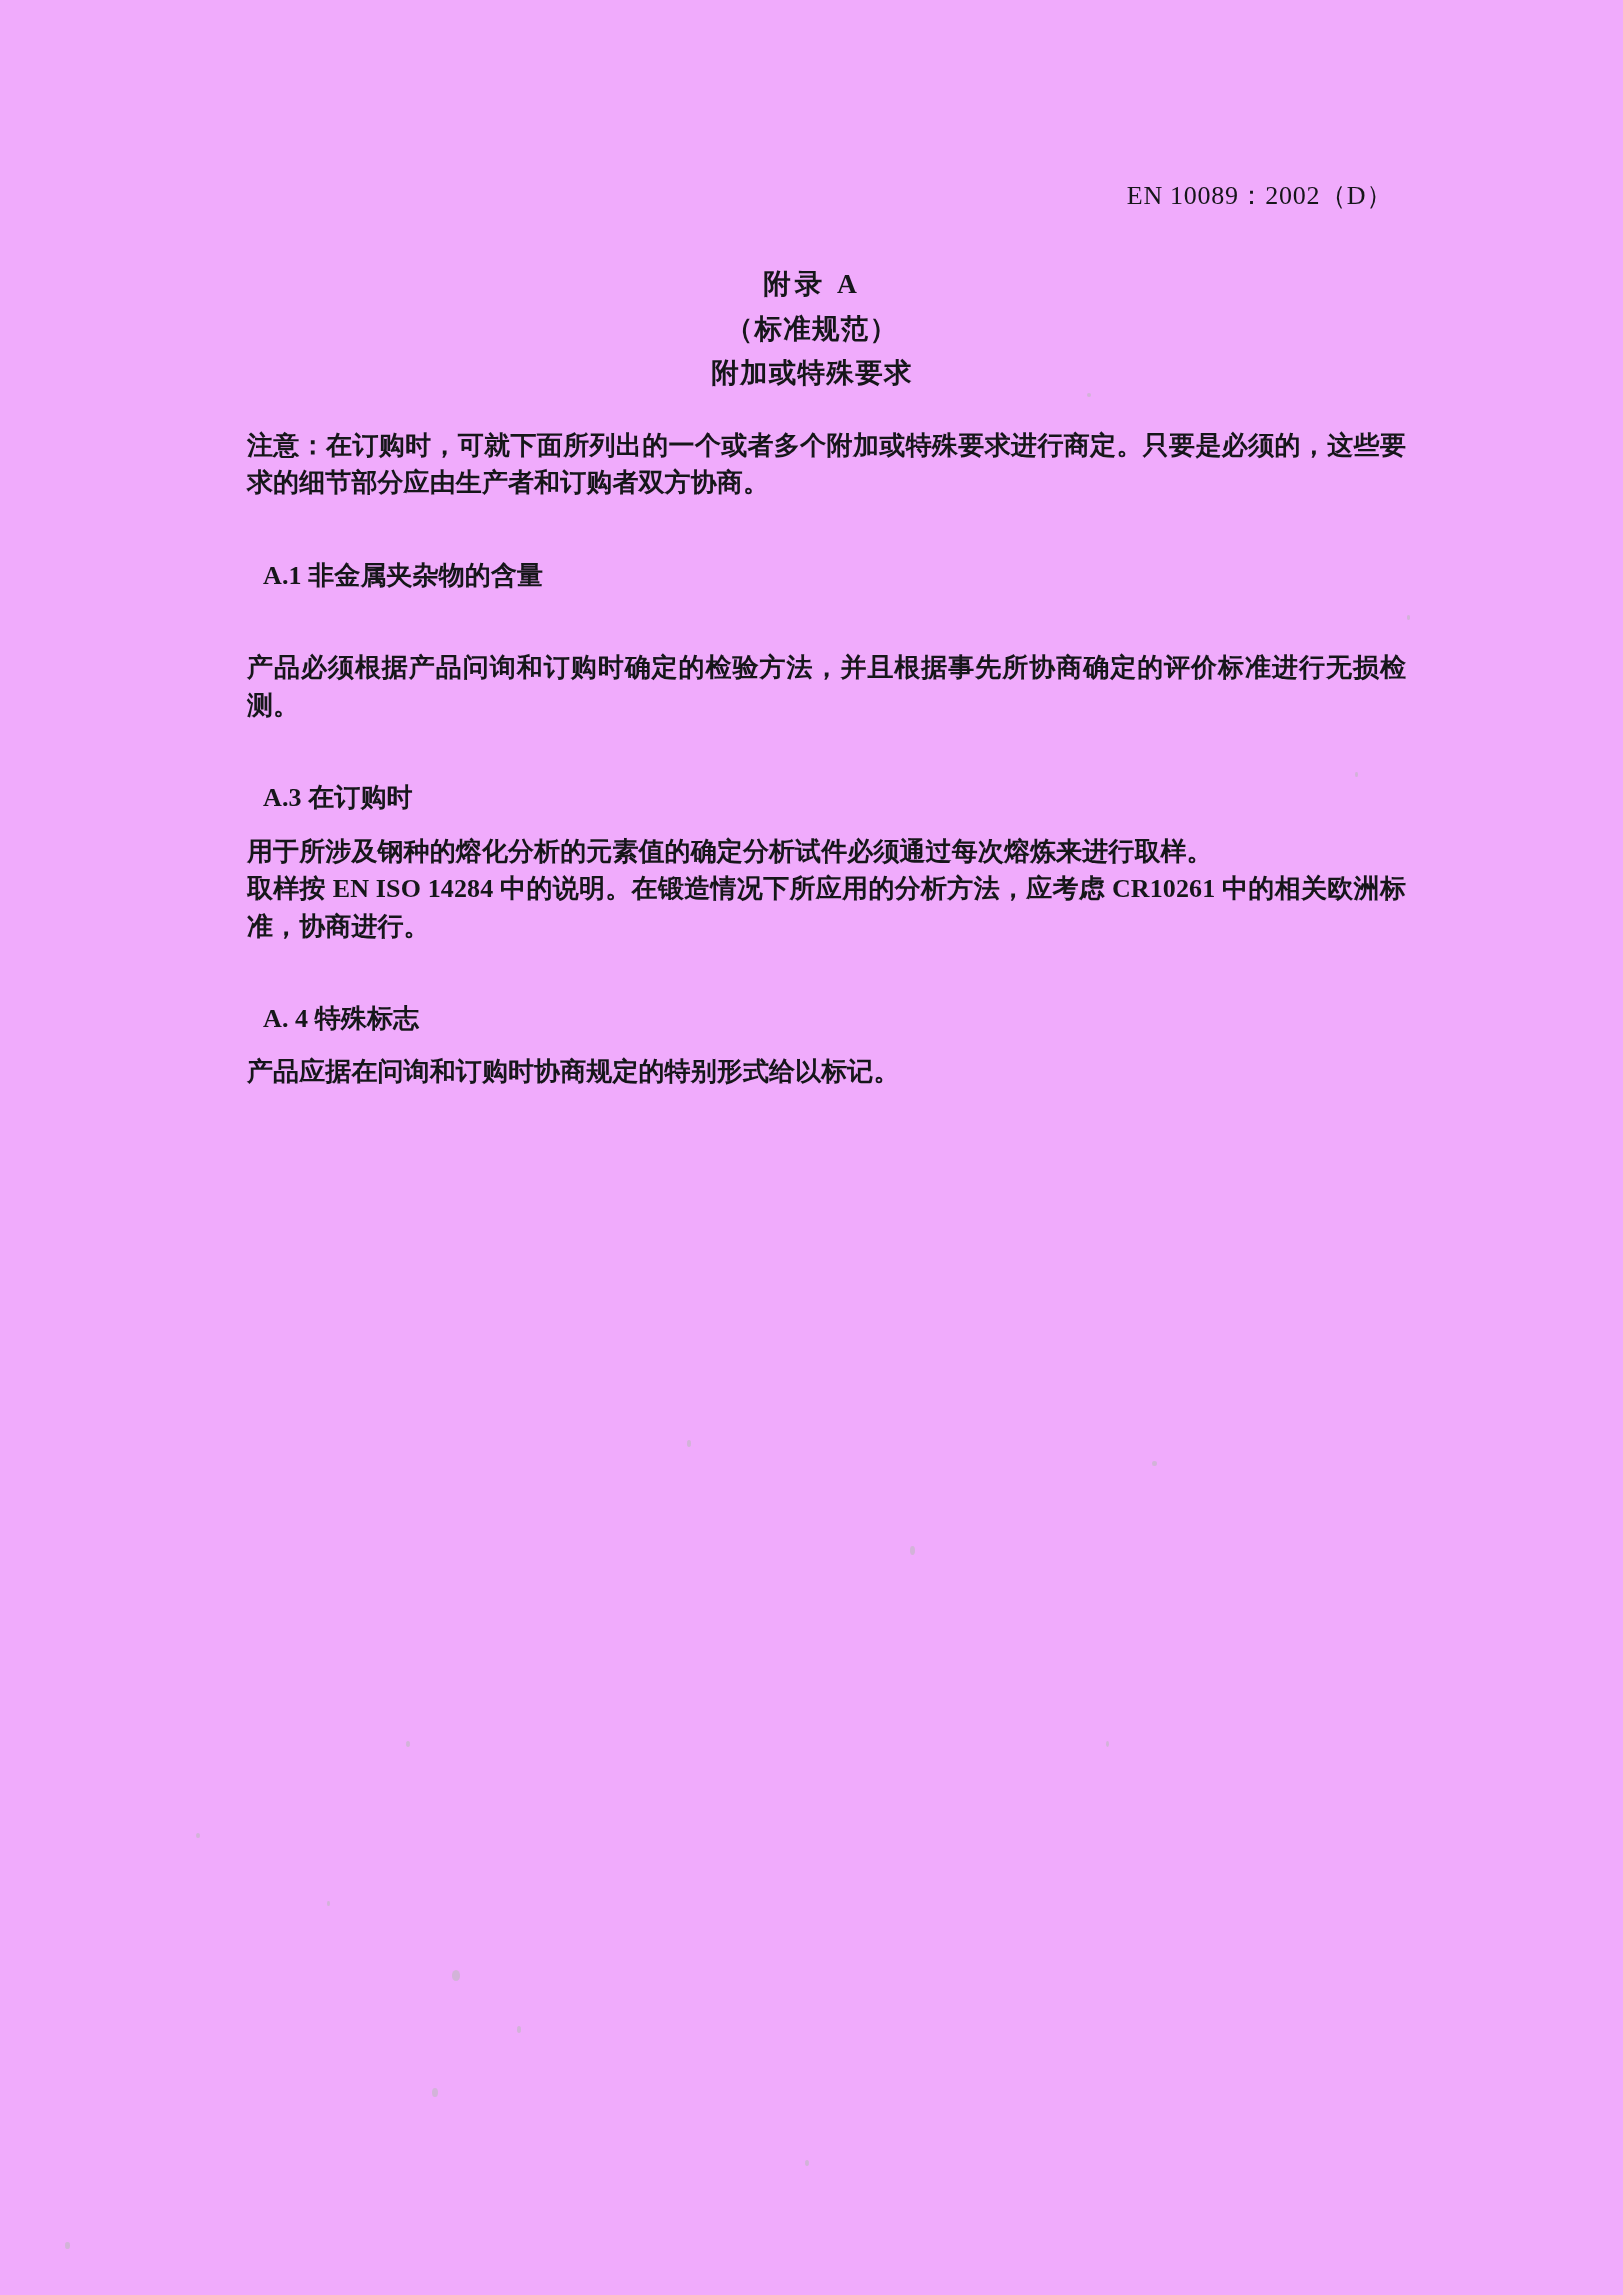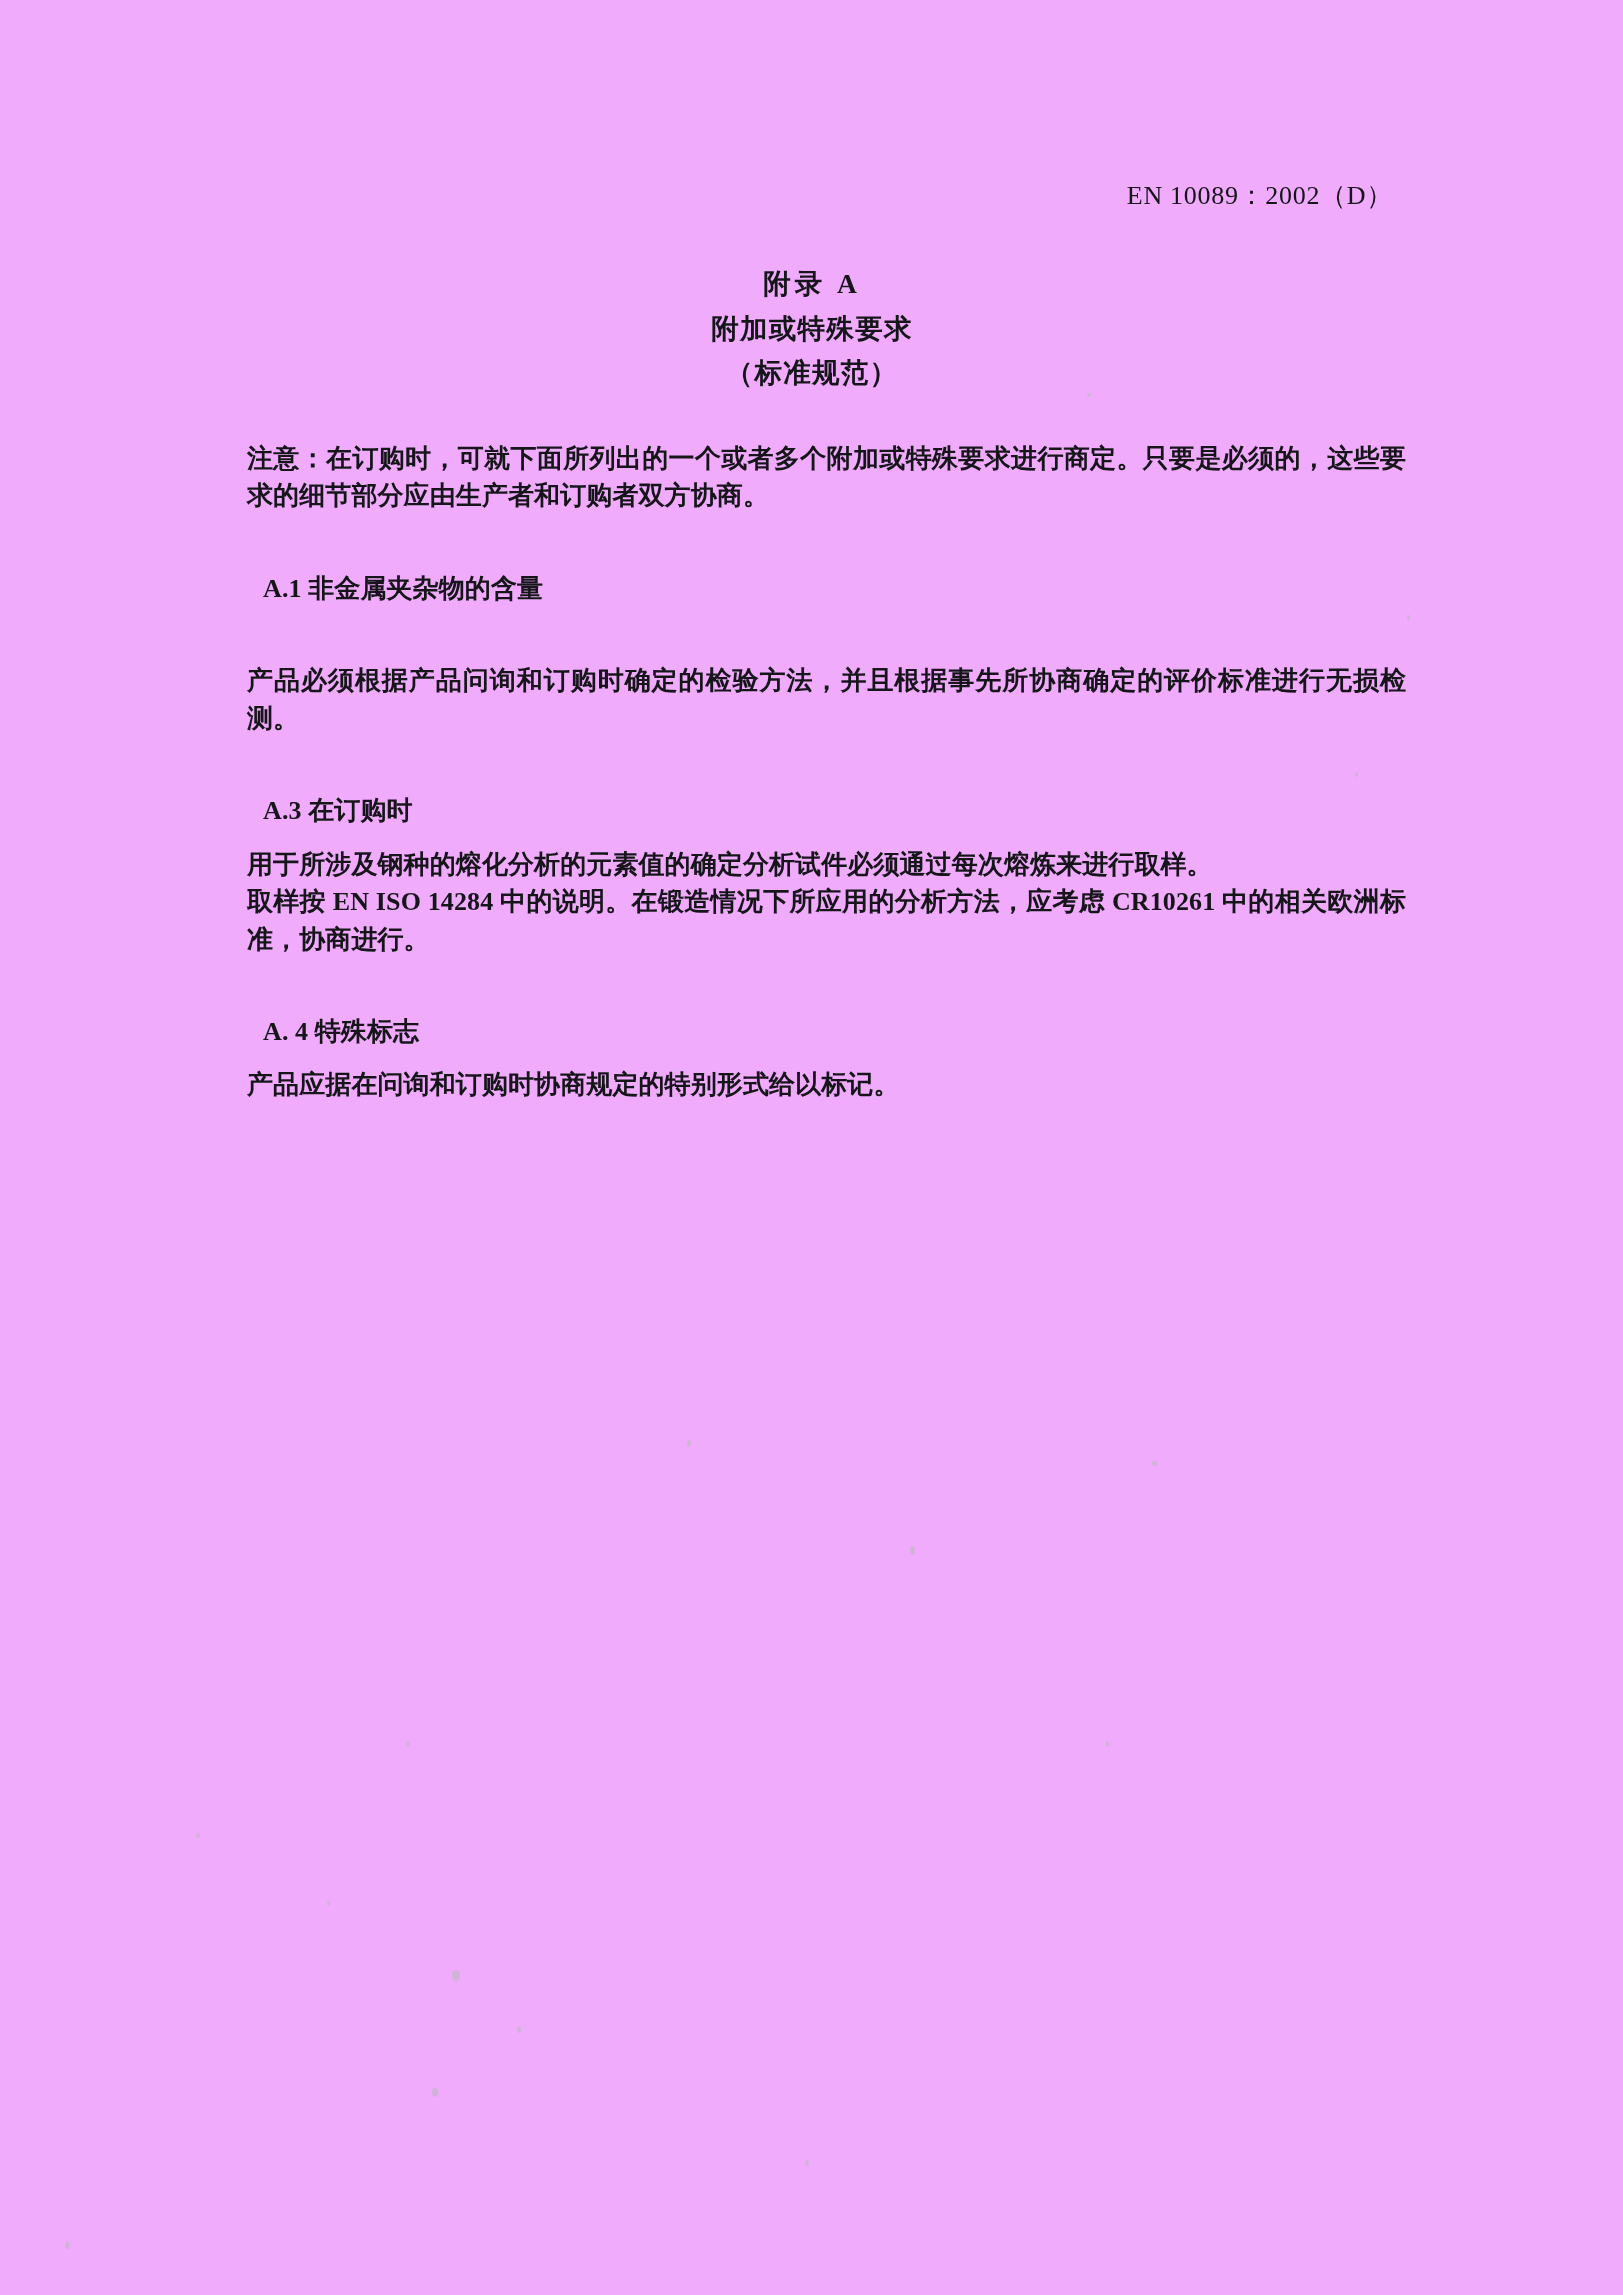--- a/index.html
+++ b/index.html
@@ -51,21 +51,21 @@
     font-size: 27.5px;
     font-weight: bold;
     line-height: 1.62;
     letter-spacing: 1.3px;
     margin-left: 59px;
   }
   .title-line.t1 { letter-spacing: 3.9px; }
 
   .content {
     position: absolute;
-    top: 440px;
+    top: 427px;
     left: 247px;
     width: 1159px;
   }
   .para {
     font-size: 26px;
     line-height: 1.44;
     text-align: justify;
     font-weight: bold;
     margin: 0;
     letter-spacing: 0.1px;
@@ -85,22 +85,22 @@
 </style>
 </head>
 <body>
 
 <div class="page">
 
   <div class="header-ref">EN 10089：2002（D）</div>
 
   <div class="title-block">
     <div class="title-line t1">附录 A</div>
+    <div class="title-line">（标准规范）</div>
     <div class="title-line">附加或特殊要求</div>
-    <div class="title-line">（标准规范）</div>
   </div>
 
   <div class="content">
 
     <p class="para lead">注意：在订购时，可就下面所列出的一个或者多个附加或特殊要求进行商定。只要是必须的，这些要求的细节部分应由生产者和订购者双方协商。</p>
 
     <div class="gap-sec"></div>
 
     <div class="block">
       <p class="heading">A.1 非金属夹杂物的含量</p>

